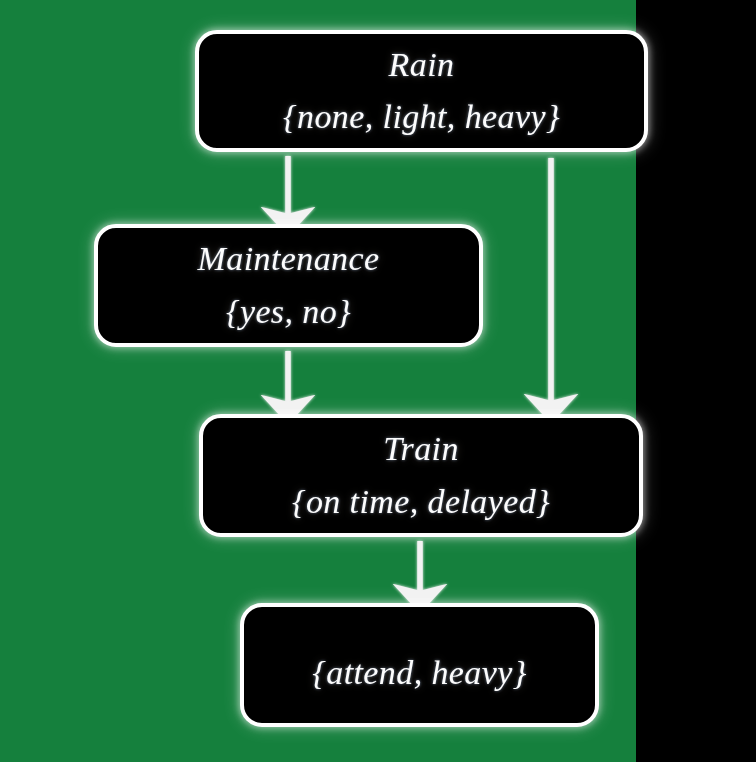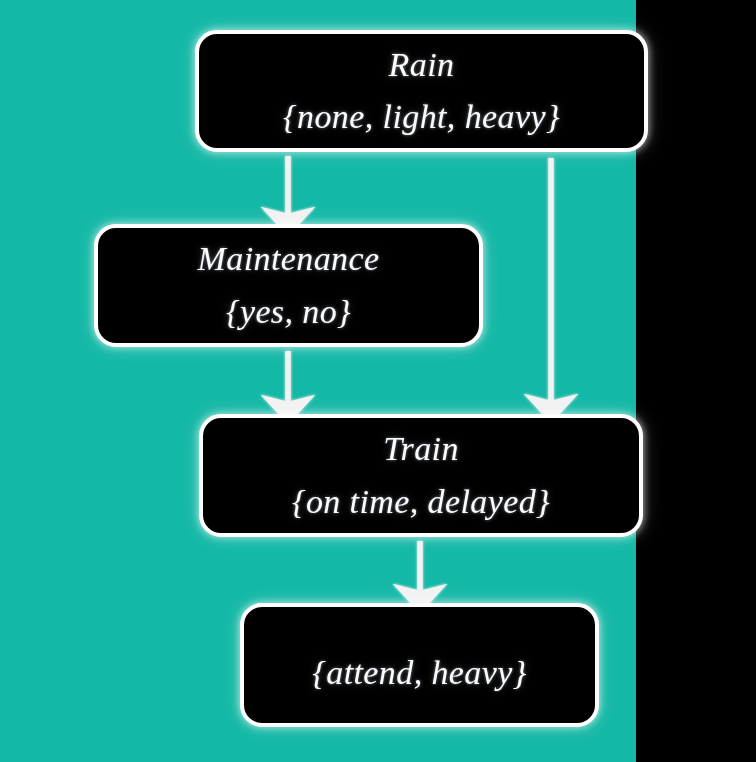--- a/index.html
+++ b/index.html
@@ -11,21 +11,21 @@
   body {
     width: 756px;
     height: 762px;
     overflow: hidden;
     font-family: "Liberation Serif", "DejaVu Serif", serif;
   }
   #canvas {
     position: relative;
     width: 636px;
     height: 762px;
-    background: #14b8a6;
+    background: #15803d;
   }
   #edge-layer {
     position: absolute;
     left: 0;
     top: 0;
     width: 756px;
     height: 762px;
     pointer-events: none;
   }
   .node {

